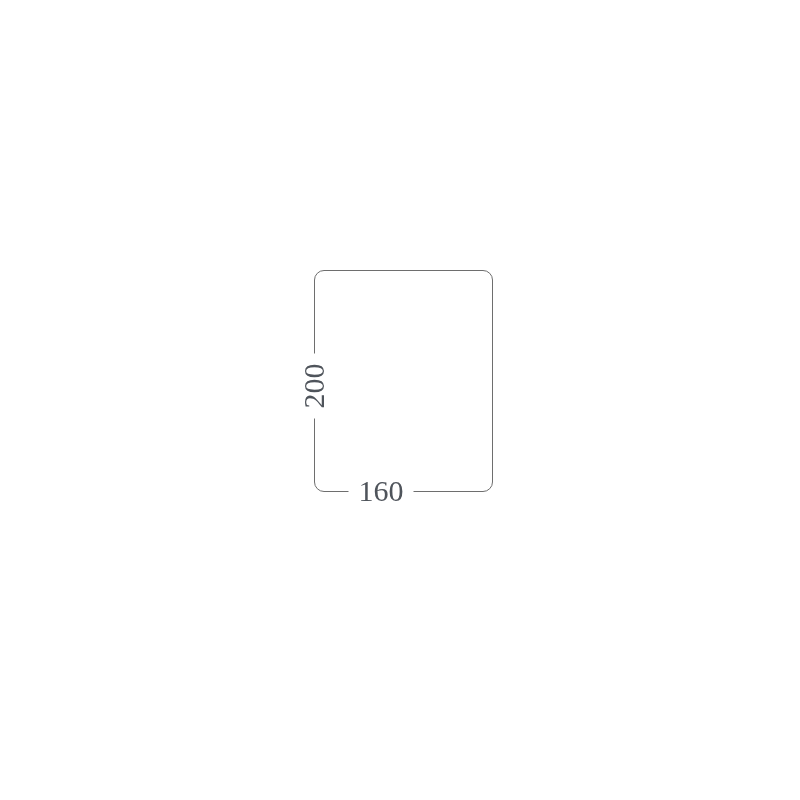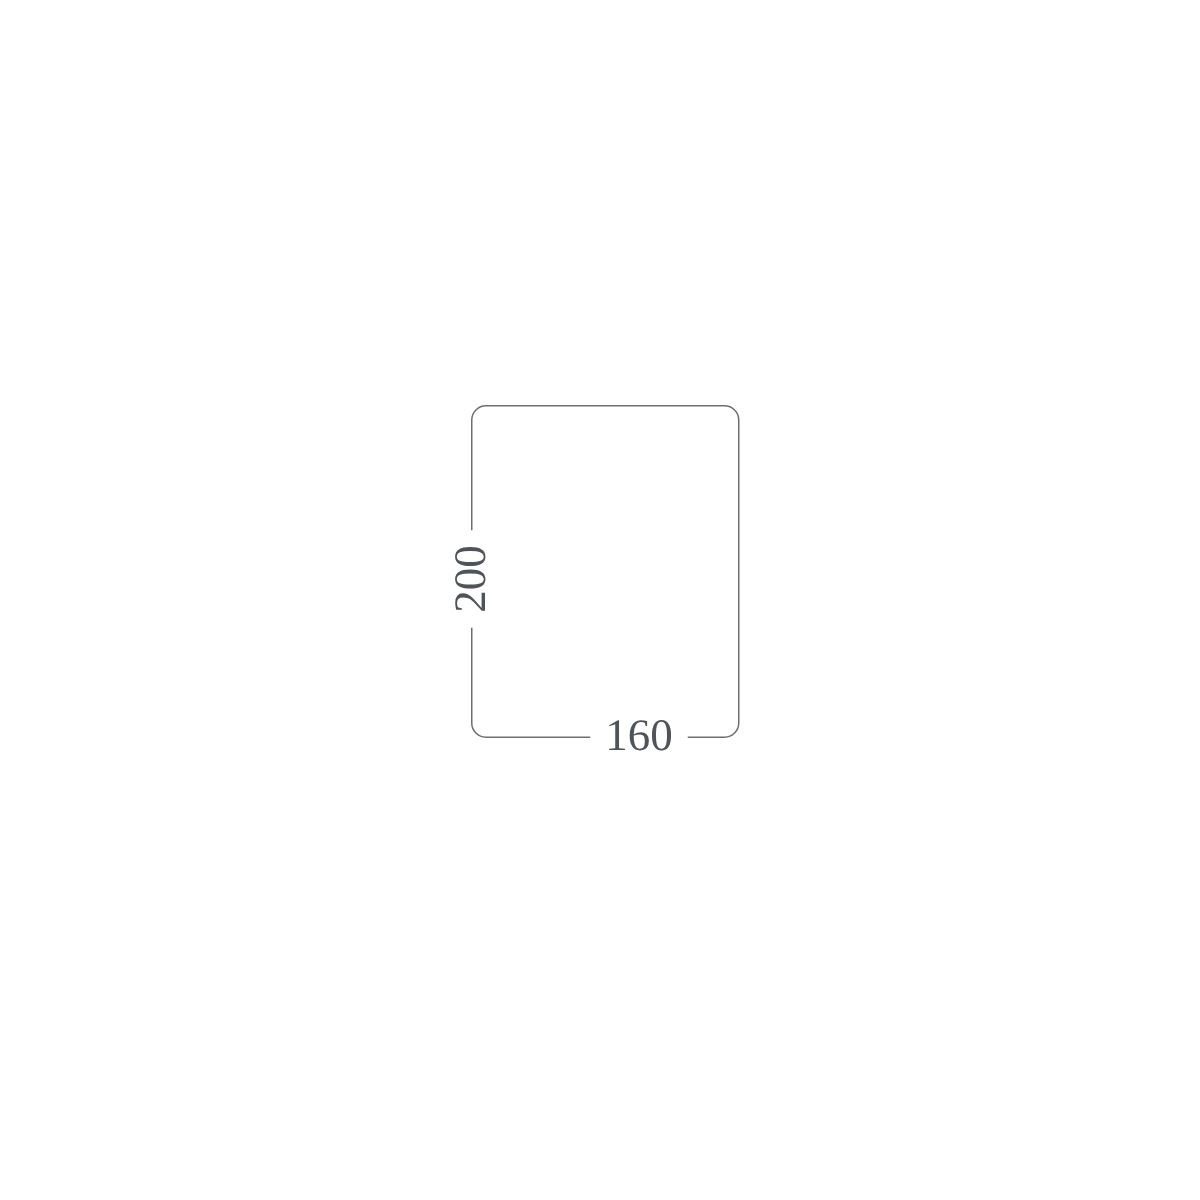--- a/index.html
+++ b/index.html
@@ -35,21 +35,21 @@
   }
   
   .dim-height {
     left: 314px;
     top: 386px;
     padding: 2px 10px;
     transform: translate(-50%, -50%) rotate(-90deg);
   }
   
   .dim-width {
-    left: 426px;
+    left: 381px;
     top: 491px;
     padding: 2px 10px;
     transform: translate(-50%, -50%);
   }
 </style>
 </head>
 <body>
 
 <div class="canvas">
   <div class="outline"></div>

